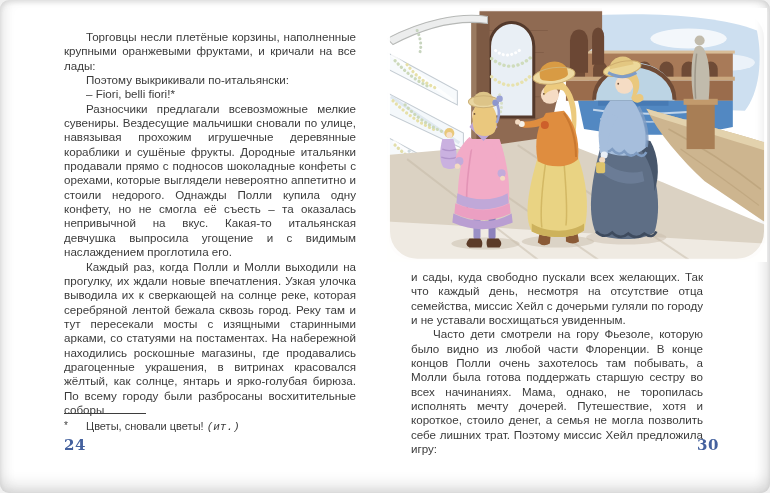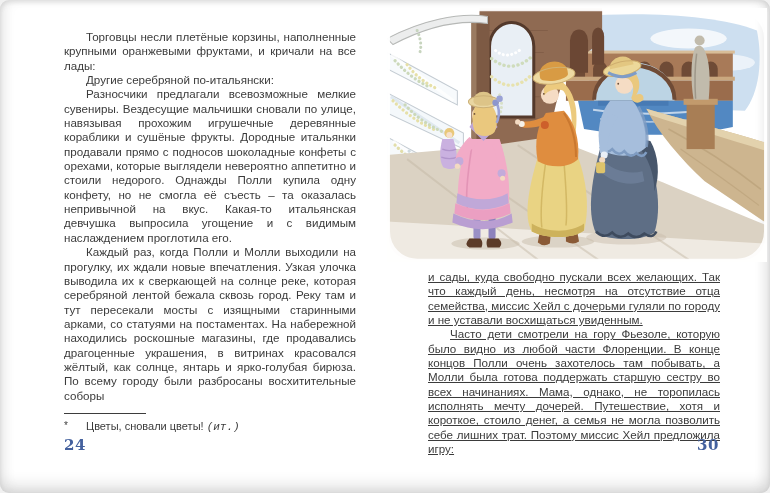--- a/index.html
+++ b/index.html
@@ -20,21 +20,21 @@
   .page.left{left:12px;}
   .page.right{left:385px;}
   .text-col{
     position:absolute;width:292px;
     font-size:11.6px;line-height:14.35px;color:#3b3b3b;
     text-align:justify;
   }
   .text-col p{margin:0;}
   p.indent{text-indent:22px;}
   .page.left  .text-col{left:52px;top:30px;}
-  .page.right .text-col{left:43px;top:270px;text-decoration:underline;}
+  .page.right .text-col{left:26px;top:270px;}
   .footnote{
     position:absolute;left:52px;top:413px;width:292px;
     font-size:11px;color:#3b3b3b;
   }
   .footnote-rule{width:82px;border-top:1.4px solid #3d3d3d;margin-bottom:6px;}
   .fn-marker{display:inline-block;width:22px;font-size:10px;vertical-align:1px;}
   .fn-lang{font-style:italic;font-family:Liberation Mono, monospace;}
   .page-num{
     position:absolute;top:436px;
     font-family:"DejaVu Serif",serif;font-weight:bold;
@@ -46,21 +46,22 @@
   .illustration svg{display:block;width:100%;height:100%;}
 </style>
 </head>
 <body>
 
 <div class="spread">
 
   <div class="page left">
     <div class="text-col">
       <p class="indent">Торговцы несли плетёные корзины, наполненные крупными оранжевыми фруктами, и кричали на все лады:</p>
-      <p class="indent">Другие серебряной по-итальянски:</p>
+      <p class="indent">Поэтому выкрикивали по-итальянски:</p>
+      <p class="indent">– Fiori, belli fiori!*</p>
       <p class="indent">Разносчики предлагали всевозможные мелкие сувениры. Вездесущие мальчишки сновали по улице, навязывая прохожим игрушечные деревянные кораблики и сушёные фрукты. Дородные итальянки продавали прямо с подносов шоколадные конфеты с орехами, которые выглядели невероятно аппетитно и стоили недорого. Однажды Полли купила одну конфету, но не смогла её съесть – та оказалась непривычной на вкус. Какая-то итальянская девчушка выпросила угощение и с видимым наслаждением проглотила его.</p>
       <p class="indent">Каждый раз, когда Полли и Молли выходили на прогулку, их ждали новые впечатления. Узкая улочка выводила их к сверкающей на солнце реке, которая серебряной лентой бежала сквозь город. Реку там и тут пересекали мосты с изящными старинными арками, со статуями на постаментах. На набережной находились роскошные магазины, где продавались драгоценные украшения, в витринах красовался жёлтый, как солнце, янтарь и ярко-голубая бирюза. По всему городу были разбросаны восхитительные соборы</p>
     </div>
     <div class="footnote">
       <div class="footnote-rule"></div>
       <p style="margin:0">
         <span class="fn-marker">*</span><span>Цветы, сновали цветы! </span><span class="fn-lang">(ит.)</span>
       </p>
     </div>
     <div class="page-num">24</div>

